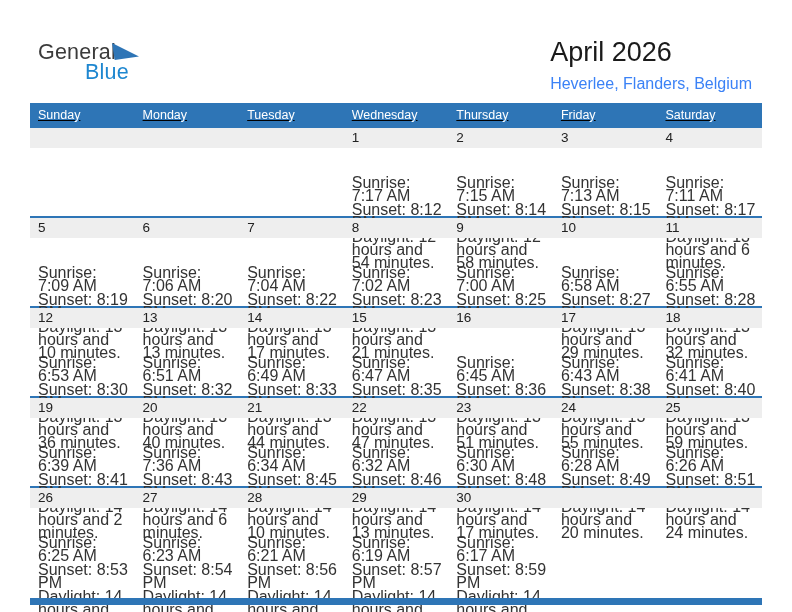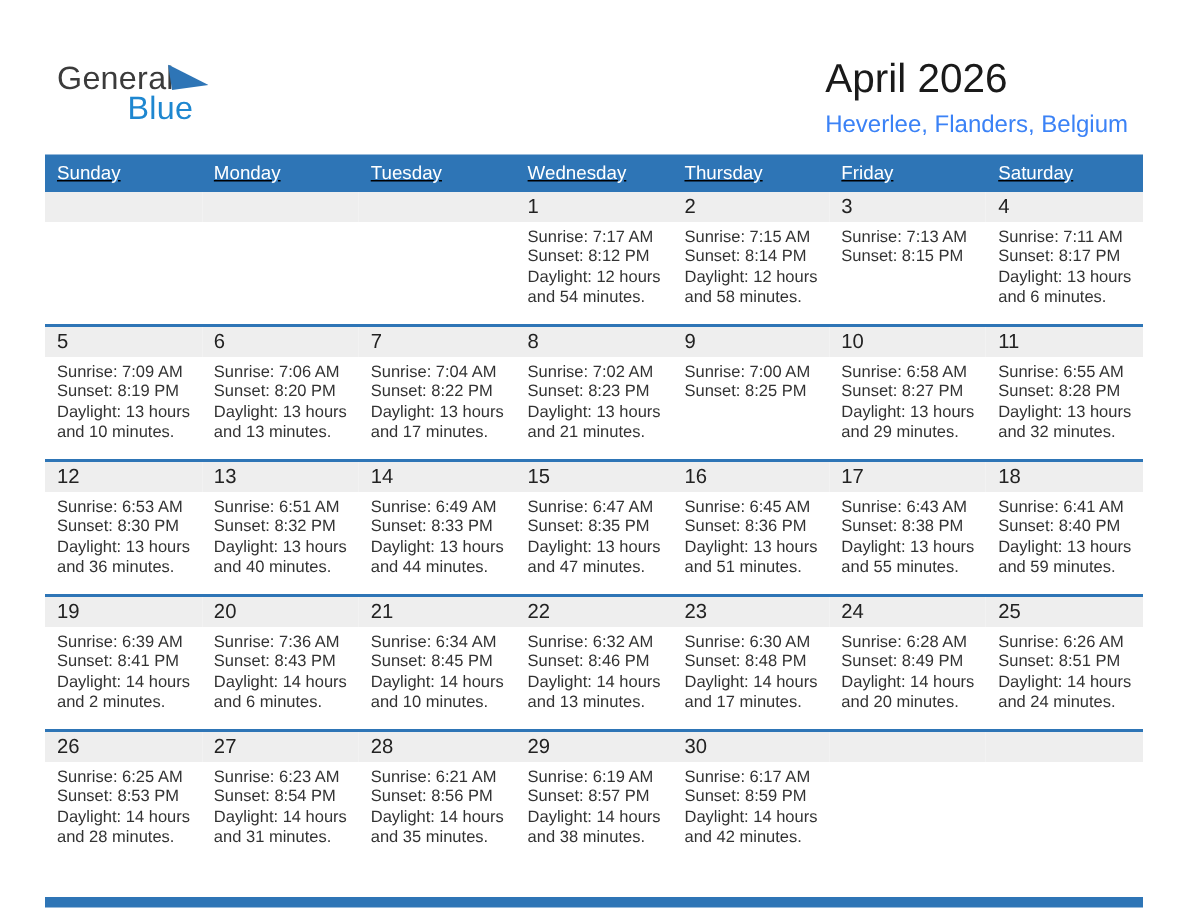--- a/index.html
+++ b/index.html
@@ -31,21 +31,21 @@
   .weekday-cell {
     flex: 1; color: #ffffff; font-size: 12.5px; padding-left: 8px;
     white-space: nowrap; overflow: hidden;
   }
   .week { display: flex; border-top: 2px solid var(--accent, #2E75B6); height: 88px; }
   .cell { flex: 1; min-width: 0; }
   .daynum {
     height: 20px; line-height: 20px; background: var(--band, #EEEEEE);
     font-size: 13.5px; color: #222222; padding-left: 8px;
   }
-  .details { padding: 4px 4px 0 8px; font-size: 11px; line-height: 13.4px; color: #333333; }
+  .details { padding: 4px 4px 0 8px; font-size: 16px; line-height: 13.4px; color: #333333; margin-top: 24px; }
 
   .bottom-bar {
     position: absolute; left: 30px; top: 598px; width: 732px; height: 7px;
     background: var(--accent, #2E75B6);
   }
 </style>
 </head>
 <body>
 
 <div class="page">

